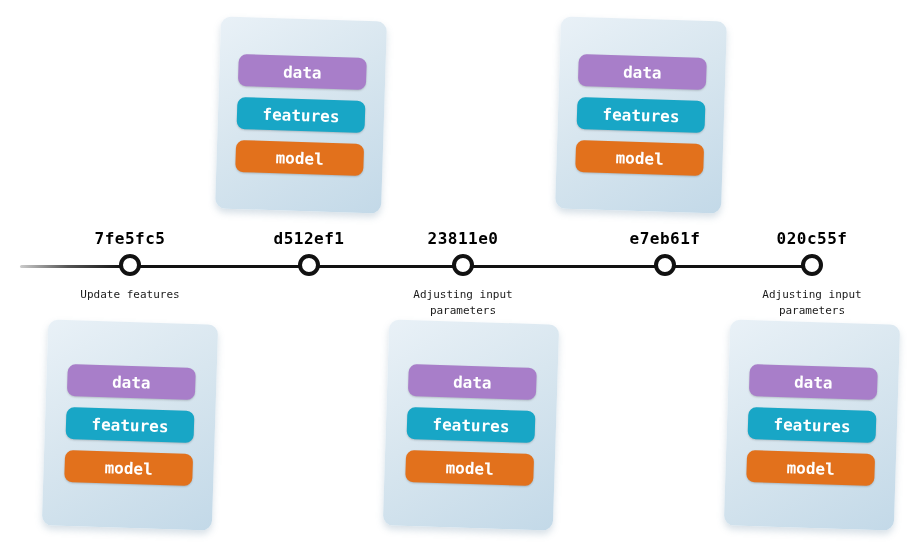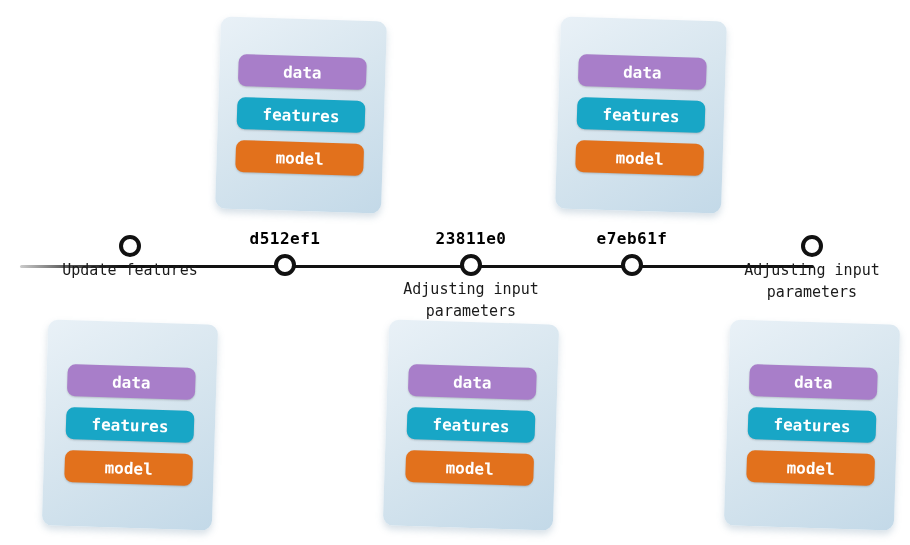--- a/index.html
+++ b/index.html
@@ -40,22 +40,22 @@
   }
   .commit .dot {
     width: 22px;
     height: 22px;
     margin: 6px auto 0 auto;
     border: 4.2px solid #111111;
     border-radius: 50%;
     background: #ffffff;
   }
   .commit .desc {
-    margin-top: 3px;
-    font-size: 15px;
+    margin-top: 11px;
+    font-size: 11px;
     line-height: 1.45;
     color: #1a1a1a;
     white-space: pre-line;
   }
 
   
   .card {
     position: absolute;
     border-radius: 10px;
     background: linear-gradient(148deg, #e9f1f7 0%, #d8e6ef 45%, #c3d9e8 100%);
@@ -88,38 +88,40 @@
   .pill-model    { background: #e2711c; }
 </style>
 </head>
 <body>
 
 <div class="canvas">
 
   <div class="timeline-line"></div>
 
   <div class="commit" style="left:45px">
+    <div class="hash">7fe5fc5</div>
     <div class="dot"></div>
     <div class="desc">Update features</div>
   </div>
-  <div class="commit" style="left:200px">
+  <div class="commit" style="left:224px">
     <div class="hash">d512ef1</div>
     <div class="dot"></div>
   </div>
-  <div class="commit" style="left:386px">
+  <div class="commit" style="left:378px">
     <div class="hash">23811e0</div>
     <div class="dot"></div>
     <div class="desc">Adjusting input
 parameters</div>
   </div>
-  <div class="commit" style="left:547px">
+  <div class="commit" style="left:580px">
     <div class="hash">e7eb61f</div>
     <div class="dot"></div>
   </div>
   <div class="commit" style="left:727px">
+    <div class="hash">020c55f</div>
     <div class="dot"></div>
     <div class="desc">Adjusting input
 parameters</div>
   </div>
 
   <div class="card bottom" style="left:45px">
     <div class="pill pill-data">data</div>
     <div class="pill pill-features">features</div>
     <div class="pill pill-model">model</div>
   </div>

